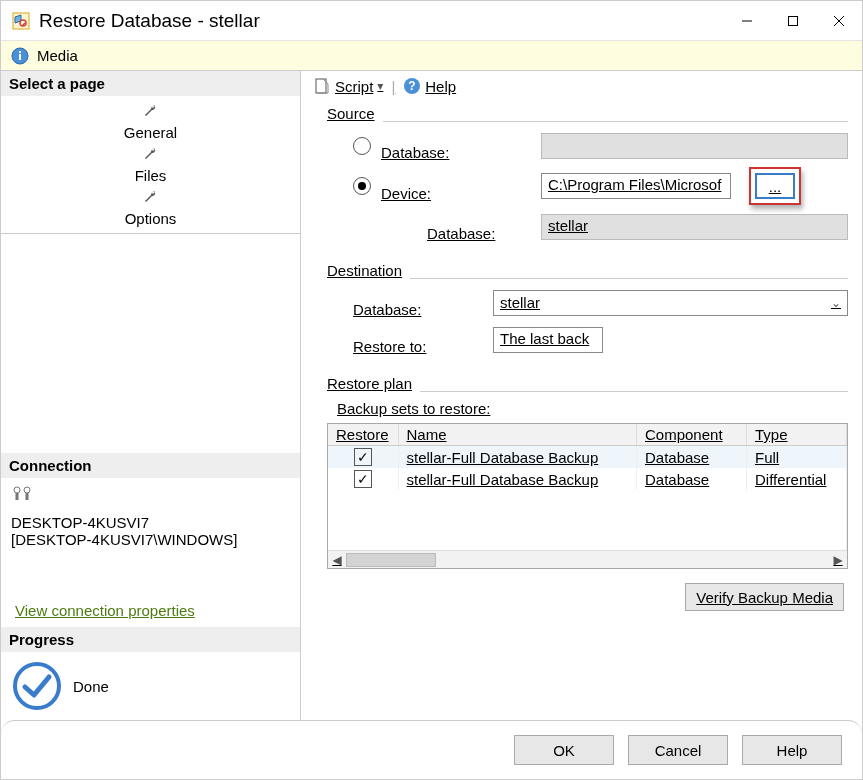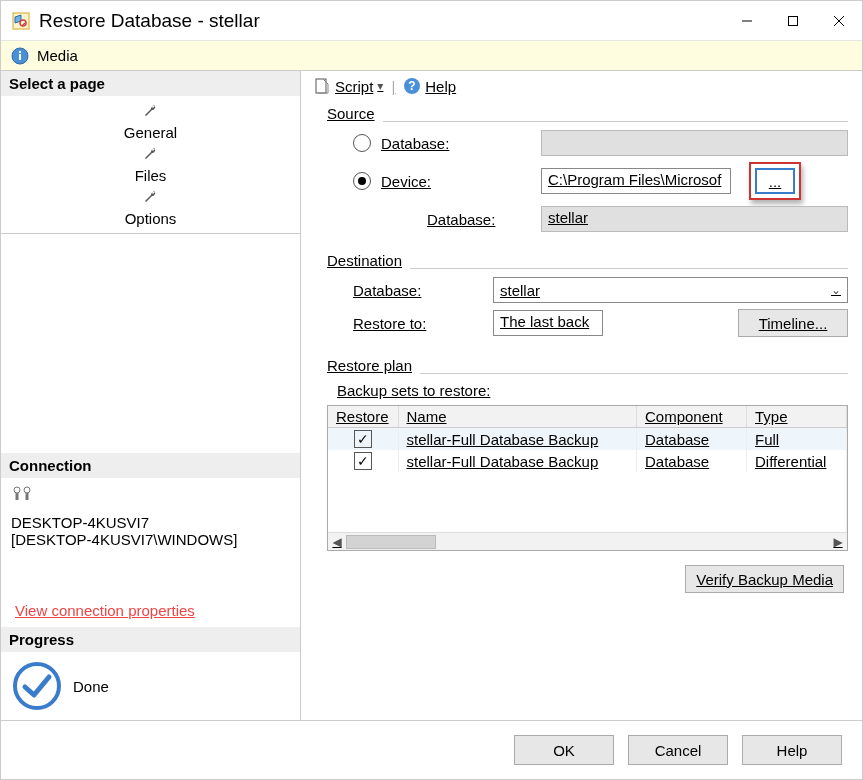--- a/index.html
+++ b/index.html
@@ -18,33 +18,33 @@
   .main { flex:1; display:flex; min-height:0; }
   .sidebar { width:300px; border-right:1px solid #ccc; display:flex; flex-direction:column; background:#fff; }
   .sidebar-section-header { background:#eee; padding:4px 8px; font-weight:600; }
   .sidebar-top { border-bottom:1px solid #ccc; }
   .page-list { padding:4px 8px; }
   .page-item { display:flex; align-items:center; gap:6px; padding:2px 0;flex-direction:column; }
   .wrench-icon { width:16px; height:16px; display:inline-flex; }
   .sidebar .grow { flex:1; }
   .conn-body { padding:6px 10px; display:flex; gap:8px;flex-direction:column; }
   .conn-icon { width:22px; height:22px; display:inline-flex; align-items:center; justify-content:center; }
-  .link { color:#ef4444; text-decoration:underline; cursor:pointer; padding:8px 14px; display:inline-block; }
+  .link { color:#4d7c0f; text-decoration:underline; cursor:pointer; padding:8px 14px; display:inline-block; }
   .progress-body { padding:8px 10px; display:flex; align-items:center; gap:10px; }
   .progress-circle { width:52px; height:52px; }
   
   .content { flex:1; display:flex; flex-direction:column; padding:6px 10px 0 12px; min-width:0;text-decoration:underline; }
   .toolbar { display:flex; align-items:center; gap:8px; padding:0 0 6px 0; }
   .toolbar-btn { display:flex; align-items:center; gap:4px; }
   .script-icon, .help-icon { width:18px; height:18px; display:inline-flex; align-items:center; justify-content:center; }
   .group { margin:4px 4px 10px 14px; }
   .group-header { display:flex; align-items:flex-end; gap:8px; margin-bottom:8px; }
   .group-header .line { flex:1; border-top:1px solid #ccc; height:0; }
   .row { display:flex; align-items:center; gap:10px; margin:6px 0 6px 26px; }
-  .row .label { width:150px; }
+  .row .label { width:150px;margin-top:14px; }
   .row .label.nested { margin-left:46px; width:104px; }
   .radio { width:18px; height:18px; border:1px solid #555; border-radius:50%; display:inline-flex; align-items:center; justify-content:center; flex:none; }
   .radio .dot { width:8px; height:8px; border-radius:50%; background:#000; }
   .combo-disabled { flex:1; height:26px; background:#e0e0e0; border:1px solid #bbb; }
   .textbox { height:26px; border:1px solid #888; padding:2px 6px; background:#fff; font-size:15px; width:190px; overflow:hidden; white-space:nowrap; }
   .browse-btn { width:40px; height:26px; border:1px solid #aaa; background:#e7e7e7; display:flex; align-items:center; justify-content:center; }
   .highlight-box { border:2px solid #c33; padding:4px; margin-left:8px; box-shadow:2px 4px 5px rgba(0,0,0,0.3); }
   .highlight-box .browse-btn { border:2px solid #3a7ccc; width:40px; height:26px; background:#fff; }
   .combo-static { flex:1; height:26px; background:#e0e0e0; border:1px solid #bbb; padding:2px 6px; overflow:hidden; white-space:nowrap; }
   .combo { flex:1; height:26px; border:1px solid #888; display:flex; align-items:center; padding:0 6px; justify-content:space-between; }
@@ -59,21 +59,21 @@
   .table tr.sel td { background:#eef5fb; }
   .chk { width:18px; height:18px; border:1px solid #555; display:inline-flex; align-items:center; justify-content:center; font-size:14px; line-height:1; }
   .chkcell { text-align:center; }
   .hscroll { height:18px; display:flex; align-items:center; background:#f2f2f2; border-top:1px solid #ddd; }
   .hscroll .arrow { width:18px; text-align:center; color:#555; font-size:12px; }
   .hscroll .thumb { width:90px; height:14px; background:#d3d3d3; border:1px solid #bbb; }
   .hscroll .track { flex:1; }
   .verify-row { display:flex; justify-content:flex-end; padding:8px 4px;align-items:center; }
   .verify-btn { padding:5px 10px; }
   
-  .footer { border-top:1px solid #ccc; padding:14px 20px; display:flex; justify-content:flex-end; gap:14px; }
+  .footer { border-top:1px solid #ccc; padding:14px 20px; display:flex; justify-content:flex-end; gap:14px;border-radius:14px; }
   .footer .fbtn { width:100px; height:30px; border:1px solid #aaa; background:#e7e7e7; display:flex; align-items:center; justify-content:center; }
   
   svg { display:block; }
 </style>
 </head>
 <body>
 
 <div class="window">
 
   <div class="titlebar">
@@ -257,23 +257,20 @@
           <div class="combo">
             <span>stellar</span>
             <span class="chev">⌄</span>
           </div>
         </div>
 
         <div class="row">
           <span class="label" style="width:130px">Restore to:</span>
           <div class="textbox" style="width:110px">The last back</div>
           <div style="flex:1"></div>
-          <div class="btn timeline-btn">
-            <span>Timeline...</span>
-          </div>
         </div>
       </div>
 
       <div class="group" style="margin-left:14px">
         <div class="group-header">
           <span>Restore plan</span>
           <div class="line"></div>
         </div>
         <div style="margin:0 0 4px 10px">Backup sets to restore:</div>
 

